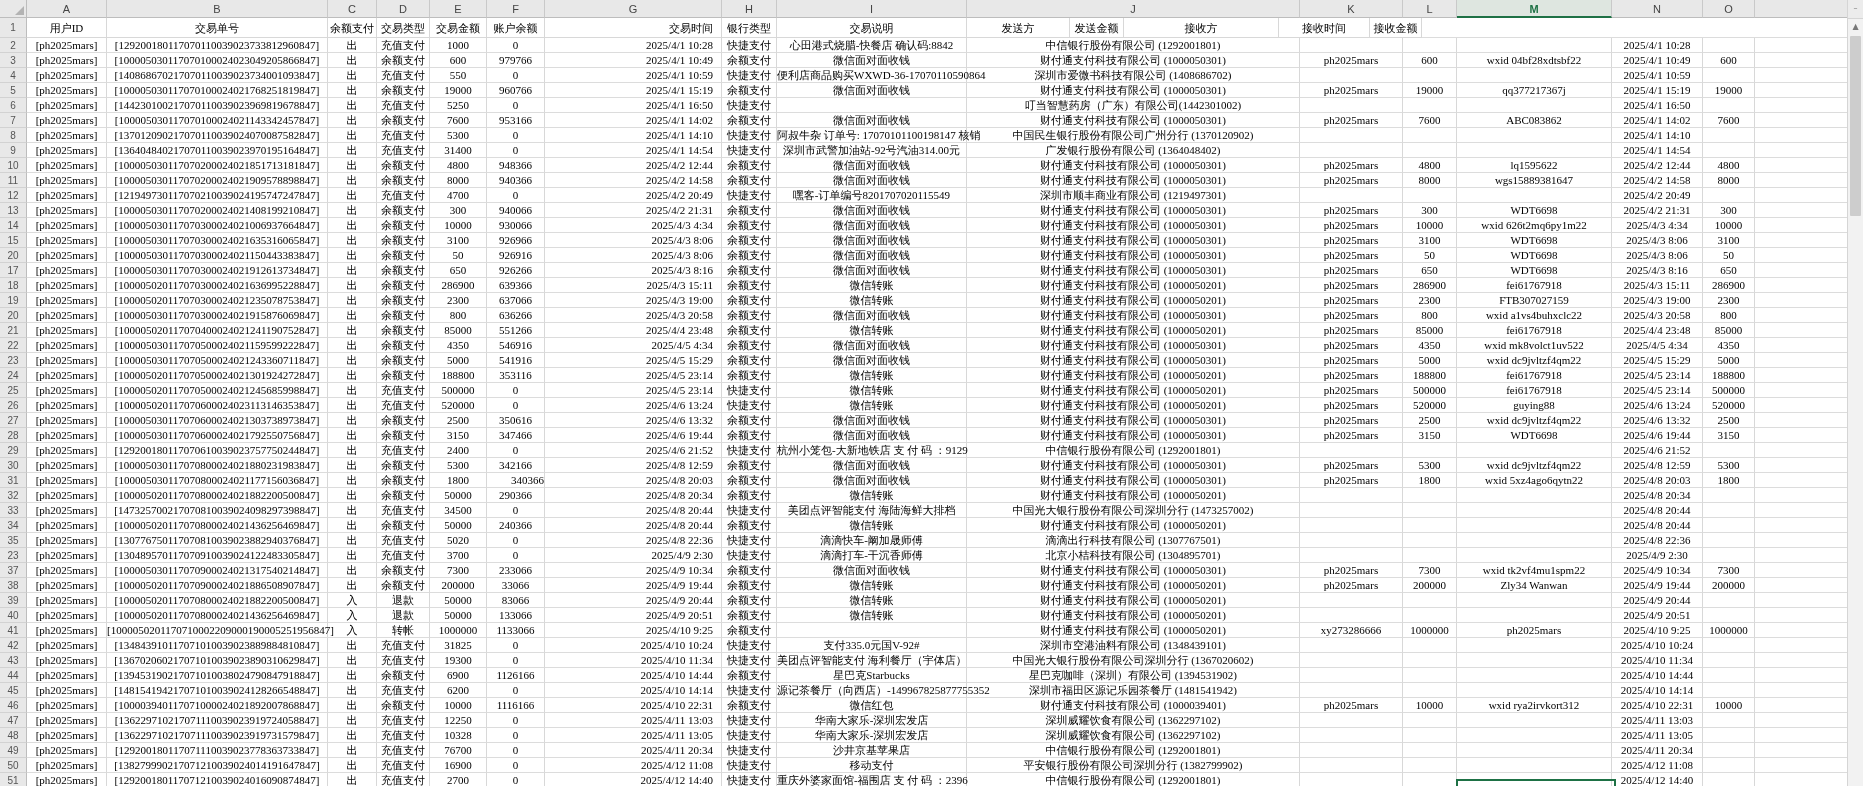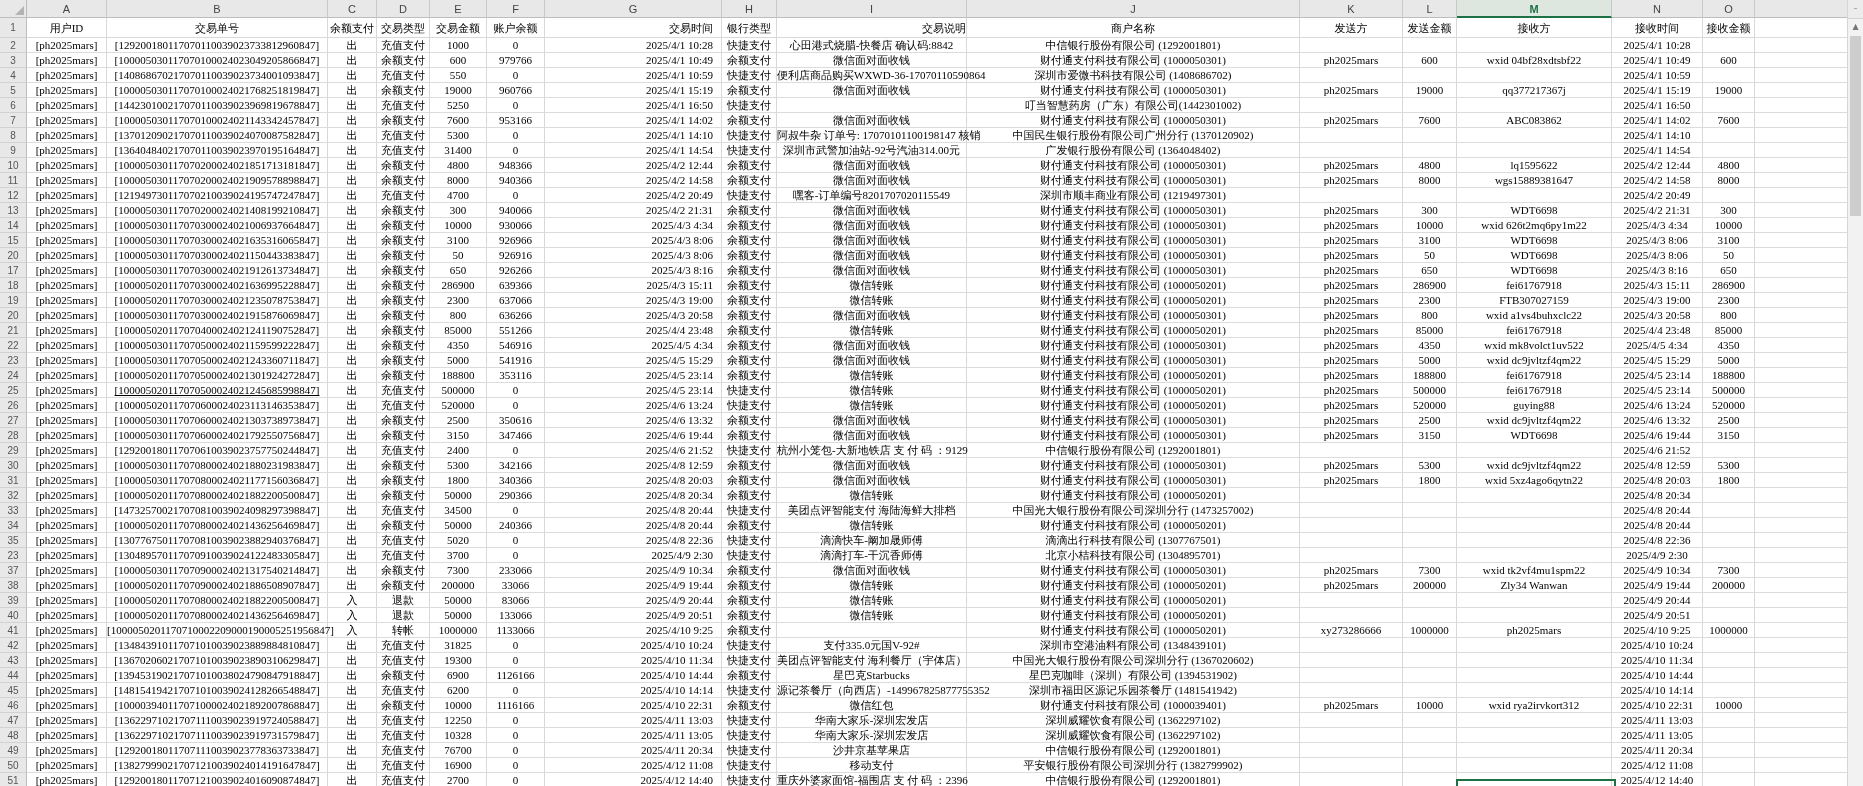--- a/index.html
+++ b/index.html
@@ -90,22 +90,21 @@
       <div class="r1">
         <div class="rowhdr">1</div>
         <div class="cell" style="width: 80px;">用户ID</div>
         <div class="cell" style="width: 221px;">交易单号</div>
         <div class="cell" style="width: 49px;">余额支付</div>
         <div class="cell" style="width: 53px;">交易类型</div>
         <div class="cell" style="width: 57px;">交易金额</div>
         <div class="cell" style="width: 58px;">账户余额</div>
         <div class="cell al-right" style="width: 177px;">交易时间</div>
         <div class="cell" style="width: 55px;">银行类型</div>
-        <div class="cell" style="width: 190px; text-align: right;">交易说明</div>
-        <div class="cell" style="width: 333px;">商户名称</div>
+        <div class="cell" style="width: 190px;">交易说明</div>
         <div class="cell" style="width: 103px;">发送方</div>
         <div class="cell" style="width: 54px;">发送金额</div>
         <div class="cell" style="width: 155px;">接收方</div>
         <div class="cell" style="width: 91px;">接收时间</div>
         <div class="cell" style="width: 52px;">接收金额</div>
         <div class="filler"></div>
       </div>
       <div class="drow">
         <div class="rowhdr">2</div>
         <div class="cell" style="width: 80px;">[ph2025mars]</div>
@@ -539,21 +538,21 @@
         <div class="cell" style="width: 103px;">ph2025mars</div>
         <div class="cell" style="width: 54px;">188800</div>
         <div class="cell" style="width: 155px;">fei61767918</div>
         <div class="cell" style="width: 91px;">2025/4/5 23:14</div>
         <div class="cell" style="width: 52px;">188800</div>
         <div class="filler"></div>
       </div>
       <div class="drow">
         <div class="rowhdr">25</div>
         <div class="cell" style="width: 80px;">[ph2025mars]</div>
-        <div class="cell" style="width: 221px; text-decoration: underline;">[100005020117070500024021245685998847]</div>
+        <div class="cell" style="width: 221px;">[100005020117070500024021245685998847]</div>
         <div class="cell" style="width: 49px;">出</div>
         <div class="cell" style="width: 53px;">充值支付</div>
         <div class="cell" style="width: 57px;">500000</div>
         <div class="cell" style="width: 58px;">0</div>
         <div class="cell al-right" style="width: 177px;">2025/4/5 23:14</div>
         <div class="cell" style="width: 55px;">快捷支付</div>
         <div class="cell" style="width: 190px;">微信转账</div>
         <div class="cell" style="width: 333px;">财付通支付科技有限公司 (1000050201)</div>
         <div class="cell" style="width: 103px;">ph2025mars</div>
         <div class="cell" style="width: 54px;">500000</div>
@@ -657,21 +656,21 @@
         <div class="cell" style="width: 52px;">5300</div>
         <div class="filler"></div>
       </div>
       <div class="drow">
         <div class="rowhdr">31</div>
         <div class="cell" style="width: 80px;">[ph2025mars]</div>
         <div class="cell" style="width: 221px;">[100005030117070800024021177156036847]</div>
         <div class="cell" style="width: 49px;">出</div>
         <div class="cell" style="width: 53px;">余额支付</div>
         <div class="cell" style="width: 57px;">1800</div>
-        <div class="cell" style="width: 58px;">340366</div>
+        <div class="cell" style="width: 58px; text-align: right;">340366</div>
         <div class="cell al-right" style="width: 177px;">2025/4/8 20:03</div>
         <div class="cell" style="width: 55px;">余额支付</div>
         <div class="cell" style="width: 190px;">微信面对面收钱</div>
         <div class="cell" style="width: 333px;">财付通支付科技有限公司 (1000050301)</div>
         <div class="cell" style="width: 103px;">ph2025mars</div>
         <div class="cell" style="width: 54px;">1800</div>
         <div class="cell" style="width: 155px;">wxid 5xz4ago6qytn22</div>
         <div class="cell" style="width: 91px;">2025/4/8 20:03</div>
         <div class="cell" style="width: 52px;">1800</div>
         <div class="filler"></div>

